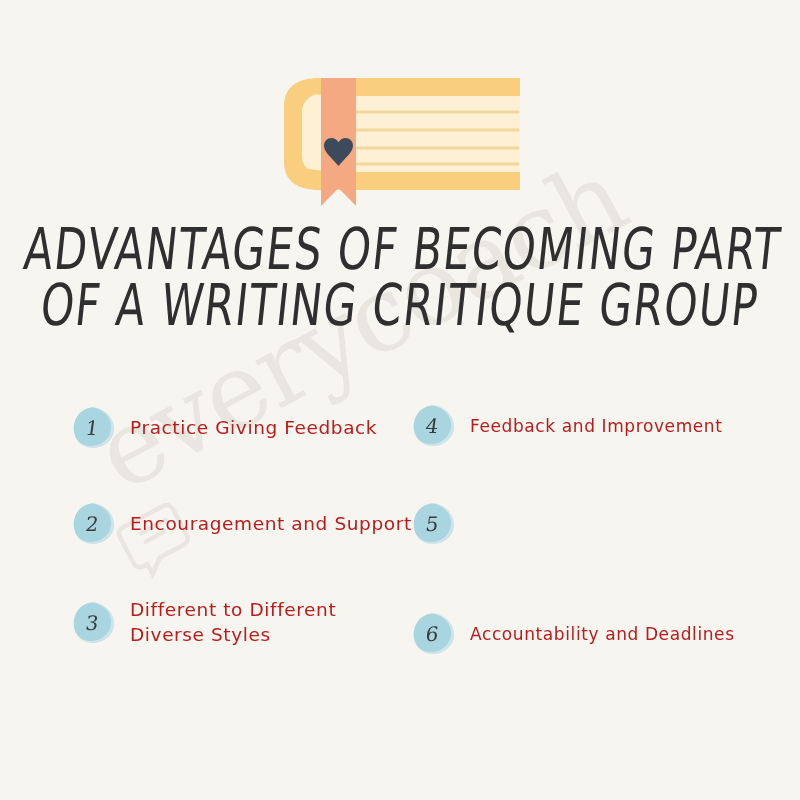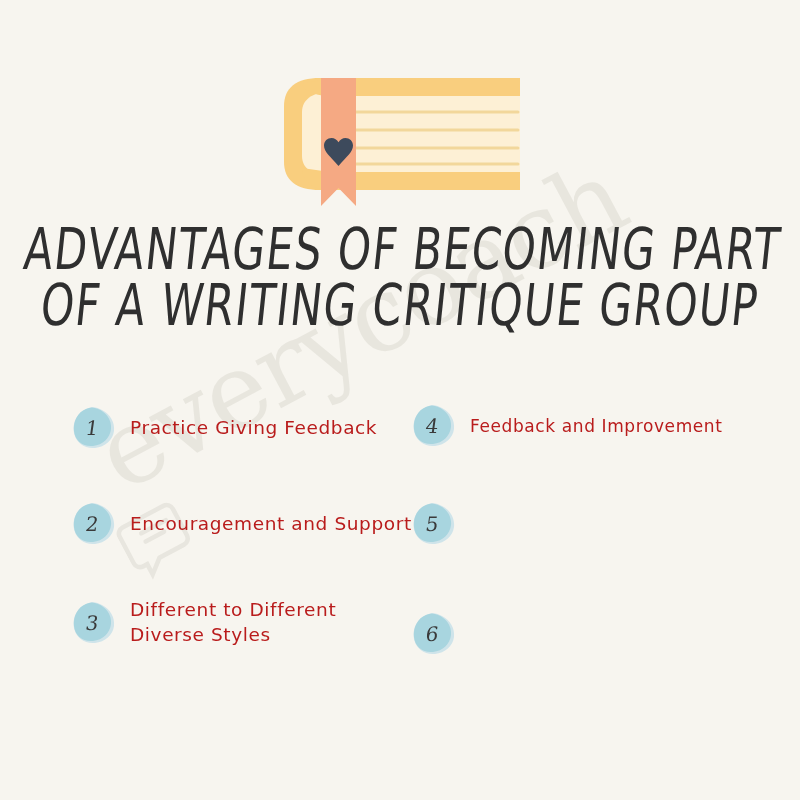--- a/index.html
+++ b/index.html
@@ -270,18 +270,21 @@
       </div>
 
       <div class="list-item">
         <div class="badge">
           <svg width="44" height="44" viewBox="0 0 44 44">
             <path d="M30 4 C38 8 43 16 42 25 C41 34 33 41 23 42 C13 43 4 37 2 27 C0 17 5 7 14 3 C20 0 25 1 30 4 Z" fill="#CFE4EA"></path>
             <path d="M26 3 C34 6 40 14 39 23 C38 32 31 39 21 40 C11 41 3 35 2 25 C1 15 6 6 14 3 C18 1 22 1 26 3 Z" fill="#A8D5DF"></path>
           </svg>
           <div class="num">6</div>
         </div>
+        <div class="item-label">
+          <span class="l1">Accountability and Deadlines</span>
+        </div>
       </div>
 
     </div>
   </div>
 
 </div>
 
 </body></html>

